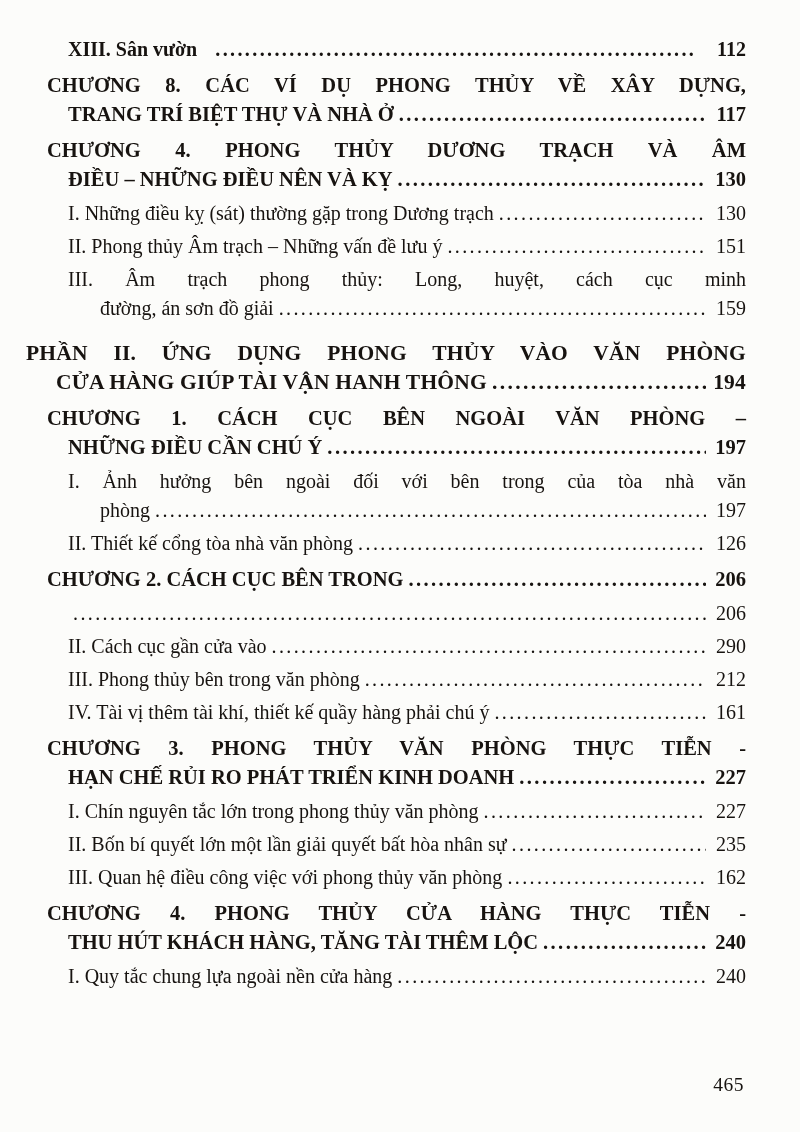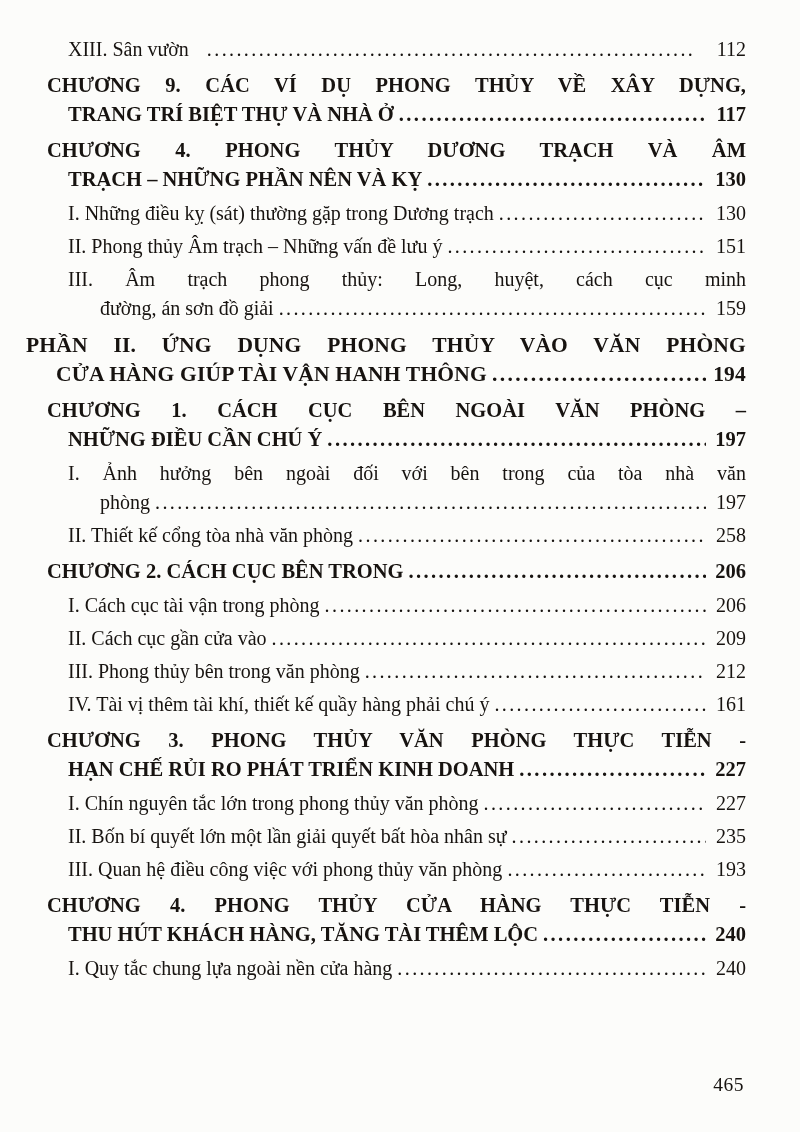--- a/index.html
+++ b/index.html
@@ -11,25 +11,25 @@
     overflow: hidden;
     position: relative;
   }
   .toc { padding: 34px 54px 0 26px; }
 
   .entry { }
   .entry .line { line-height: 29px; font-size: 20px; }
 
   .entry.section { margin: 1px 0 4px; }
   .entry.chapter { margin: 7px 0 5px; }
-  .entry.part    { margin: 8px 0 7px; }
+  .entry.part    { margin: 16px 0 7px; }
 
   .entry.chapter .line { font-weight: bold; font-size: 20.5px; }
   .entry.part .line    { font-weight: bold; font-size: 21.5px; letter-spacing: .2px; }
-  .entry.section.bold .line { font-weight: normal; gap: 13px; }
+  .entry.section.bold .line { font-weight: bold; gap: 13px; }
 
   
   .entry.part .line.first    { padding-left: 0; }
   .entry.part .line.cont     { padding-left: 30px; }
   .entry.chapter .line.first { padding-left: 21px; }
   .entry.chapter .line.cont  { padding-left: 42px; }
   .entry.section .line.first { padding-left: 42px; }
   .entry.section .line.cont  { padding-left: 74px; align-items: center; }
 
   
@@ -75,31 +75,31 @@
 <div class="page">
   <main class="toc" id="toc">
       <div class="entry section bold">
         <div class="line first last">
           <span class="txt">XIII. Sân vườn</span>
           <span class="leader"></span>
           <span class="pg">112</span>
         </div>
       </div>
       <div class="entry chapter">
-        <div class="line first mid">CHƯƠNG 9. CÁC VÍ DỤ PHONG THỦY VỀ XÂY DỰNG,</div>
+        <div class="line first mid">CHƯƠNG 8. CÁC VÍ DỤ PHONG THỦY VỀ XÂY DỰNG,</div>
         <div class="line cont last">
           <span class="txt">TRANG TRÍ BIỆT THỰ VÀ NHÀ Ở</span>
           <span class="leader"></span>
           <span class="pg">117</span>
         </div>
       </div>
       <div class="entry chapter">
         <div class="line first mid">CHƯƠNG 4. PHONG THỦY DƯƠNG TRẠCH VÀ ÂM</div>
         <div class="line cont last">
-          <span class="txt">TRẠCH – NHỮNG PHẦN NÊN VÀ KỴ</span>
+          <span class="txt">ĐIỀU – NHỮNG ĐIỀU NÊN VÀ KỴ</span>
           <span class="leader"></span>
           <span class="pg">130</span>
         </div>
       </div>
       <div class="entry section">
         <div class="line first last">
           <span class="txt">I. Những điều kỵ (sát) thường gặp trong Dương trạch</span>
           <span class="leader"></span>
           <span class="pg">130</span>
         </div>
@@ -140,42 +140,41 @@
         <div class="line cont last">
           <span class="txt">phòng</span>
           <span class="leader"></span>
           <span class="pg">197</span>
         </div>
       </div>
       <div class="entry section">
         <div class="line first last">
           <span class="txt">II. Thiết kế cổng tòa nhà văn phòng</span>
           <span class="leader"></span>
-          <span class="pg">258</span>
+          <span class="pg">126</span>
         </div>
       </div>
       <div class="entry chapter">
         <div class="line first last">
           <span class="txt">CHƯƠNG 2. CÁCH CỤC BÊN TRONG</span>
           <span class="leader"></span>
           <span class="pg">206</span>
         </div>
       </div>
       <div class="entry section">
         <div class="line first last">
-          <span class="txt">I. Cách cục tài vận trong phòng</span>
           <span class="leader"></span>
           <span class="pg">206</span>
         </div>
       </div>
       <div class="entry section">
         <div class="line first last">
           <span class="txt">II. Cách cục gần cửa vào</span>
           <span class="leader"></span>
-          <span class="pg">209</span>
+          <span class="pg">290</span>
         </div>
       </div>
       <div class="entry section">
         <div class="line first last">
           <span class="txt">III. Phong thủy bên trong văn phòng</span>
           <span class="leader"></span>
           <span class="pg">212</span>
         </div>
       </div>
       <div class="entry section">
@@ -204,21 +203,21 @@
         <div class="line first last">
           <span class="txt">II. Bốn bí quyết lớn một lần giải quyết bất hòa nhân sự</span>
           <span class="leader"></span>
           <span class="pg">235</span>
         </div>
       </div>
       <div class="entry section">
         <div class="line first last">
           <span class="txt">III. Quan hệ điều công việc với phong thủy văn phòng</span>
           <span class="leader"></span>
-          <span class="pg">193</span>
+          <span class="pg">162</span>
         </div>
       </div>
       <div class="entry chapter">
         <div class="line first mid">CHƯƠNG 4. PHONG THỦY CỬA HÀNG THỰC TIỄN -</div>
         <div class="line cont last">
           <span class="txt">THU HÚT KHÁCH HÀNG, TĂNG TÀI THÊM LỘC</span>
           <span class="leader"></span>
           <span class="pg">240</span>
         </div>
       </div>

